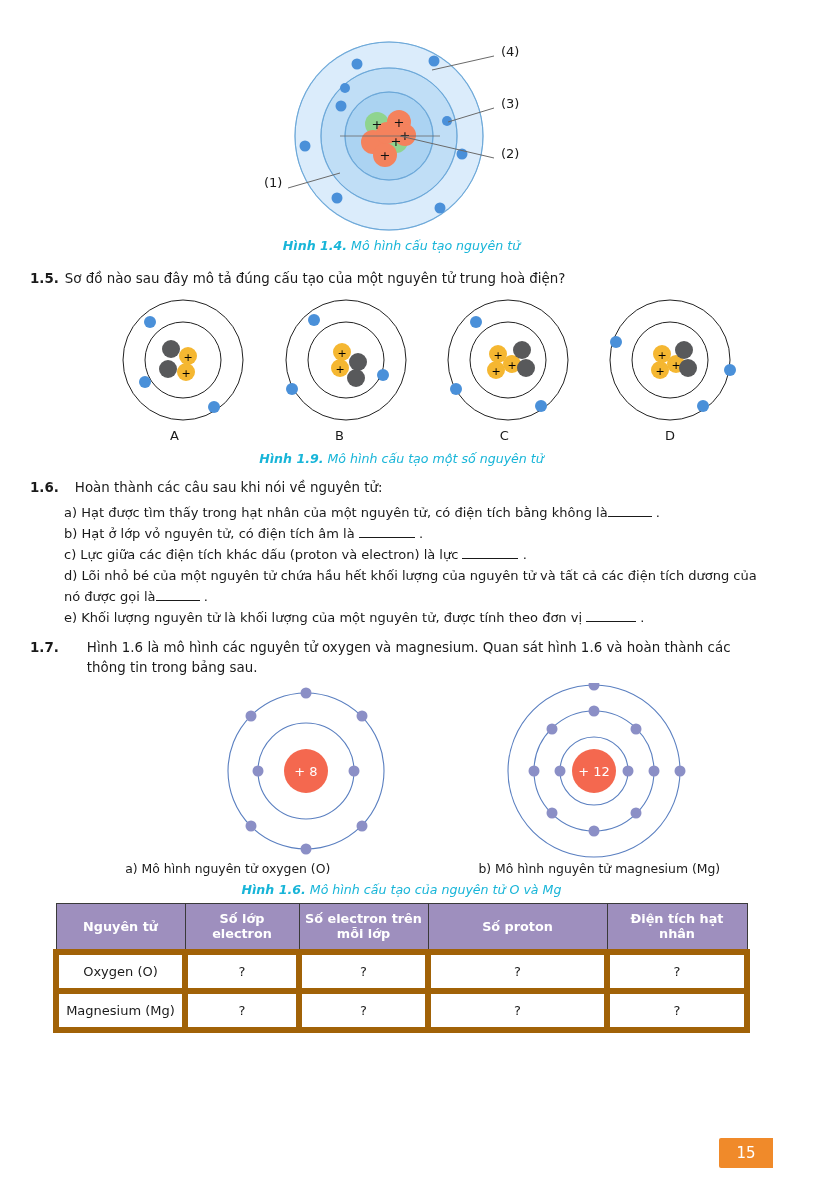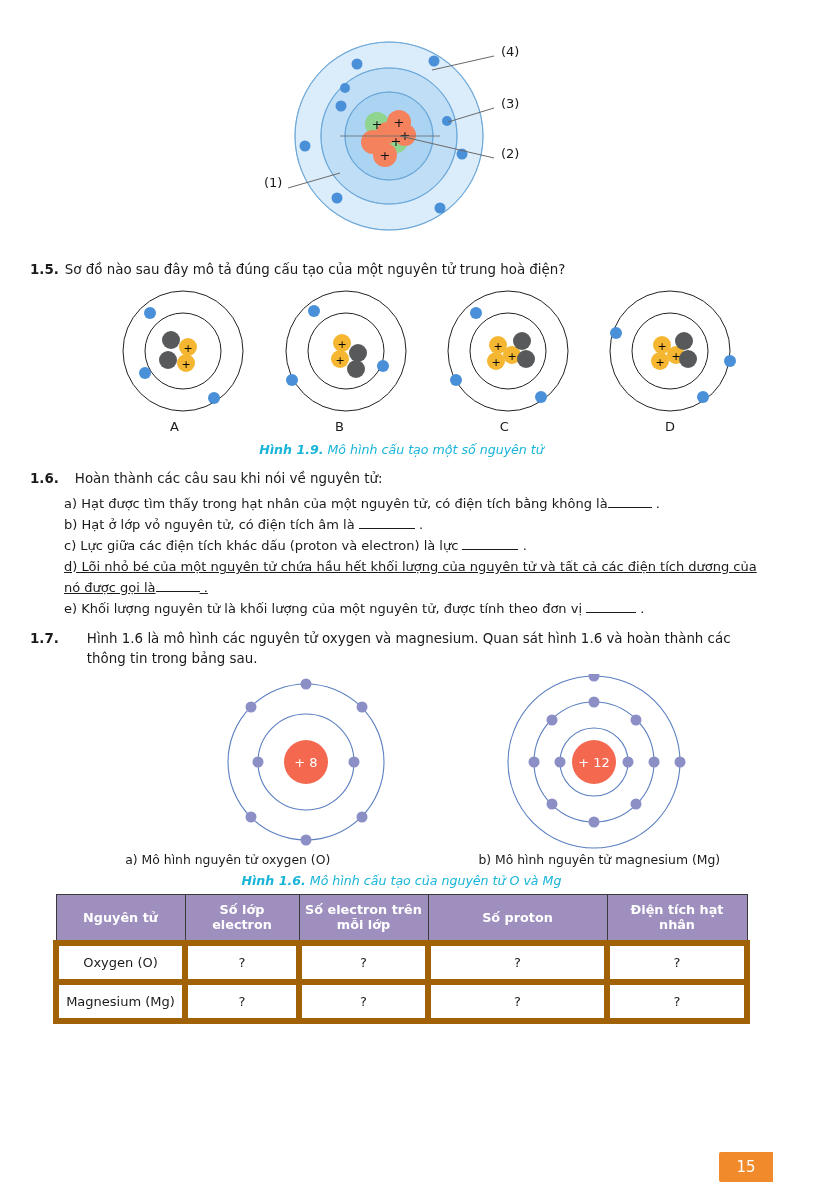--- a/index.html
+++ b/index.html
@@ -93,21 +93,21 @@
   }
   table.info td {
     border: 6px solid #a16207;
     padding: 9px 4px;
     text-align: center;
     font-size: 13px;
   }
   .page-number {
     position: absolute;
     right: 44px;
-    bottom: 18px;
+    bottom: 32px;
     width: 54px;
     height: 30px;
     background: #f08a2a;
     color: #fff;
     font-size: 15px;
     display: flex;
     align-items: center;
     justify-content: center;
     border-radius: 2px 0 0 2px;
   }
@@ -163,20 +163,23 @@
       <line x1="400" y1="100" x2="494" y2="122" stroke="#6a6a6a" stroke-width="1"></line>
       <line x1="340" y1="137" x2="288" y2="152" stroke="#6a6a6a" stroke-width="1"></line>
       <line x1="340" y1="100" x2="440" y2="100" stroke="#6a6a6a" stroke-width="0.8"></line>
     </svg>
     <div style="position:absolute;left:471px;top:8px;font-size:13px;">(4)</div>
     <div style="position:absolute;left:471px;top:60px;font-size:13px;">(3)</div>
     <div style="position:absolute;left:471px;top:110px;font-size:13px;">(2)</div>
     <div style="position:absolute;left:234px;top:139px;font-size:13px;">(1)</div>
   </div>
 
+  <div class="fig-caption" style="margin-top:-6px;">
+    <b>Hình 1.4.</b><span> Mô hình cấu tạo nguyên tử</span>
+  </div>
 
   <div class="q" style="margin-top:16px;">
     <span class="q-num">1.5.</span>
     <span class="q-body">Sơ đồ nào sau đây mô tả đúng cấu tạo của một nguyên tử trung hoà điện?</span>
   </div>
 
   <div class="fig-wrap" style="height:132px;margin-top:6px;">
     <svg width="745" height="132" viewBox="0 0 745 132" style="position:absolute;left:48px;top:0;">
       <g>
         <circle cx="105" cy="66" r="60" fill="none" stroke="#222" stroke-width="1"></circle>
@@ -255,21 +258,21 @@
 
   <div class="sub-item" style="margin-top:4px;">
     <span>a) Hạt được tìm thấy trong hạt nhân của một nguyên tử, có điện tích bằng không là</span><span class="blank"></span> <span>.</span>
   </div>
   <div class="sub-item">
     <span>b) Hạt ở lớp vỏ nguyên tử, có điện tích âm là</span> <span class="blank w2"></span> <span>.</span>
   </div>
   <div class="sub-item">
     <span>c) Lực giữa các điện tích khác dấu (proton và electron) là lực</span> <span class="blank w2"></span> <span>.</span>
   </div>
-  <div class="sub-item" style="padding-right:10px;text-decoration:underline;">
+  <div class="sub-item" style="padding-right:10px;">
     <span class="justify">d) Lõi nhỏ bé của một nguyên tử chứa hầu hết khối lượng của nguyên tử và tất cả các điện tích dương của nó được gọi là</span><span class="blank"></span> <span>.</span>
   </div>
   <div class="sub-item">
     <span>e) Khối lượng nguyên tử là khối lượng của một nguyên tử, được tính theo đơn vị</span> <span class="blank w3"></span> <span>.</span>
   </div>
 
   <div class="q" style="margin-top:10px;gap:22px;">
     <span class="q-num">1.7.</span>
     <span class="q-body">Hình 1.6 là mô hình các nguyên tử oxygen và magnesium. Quan sát hình 1.6 và hoàn thành các thông tin trong bảng sau.</span>
   </div>

